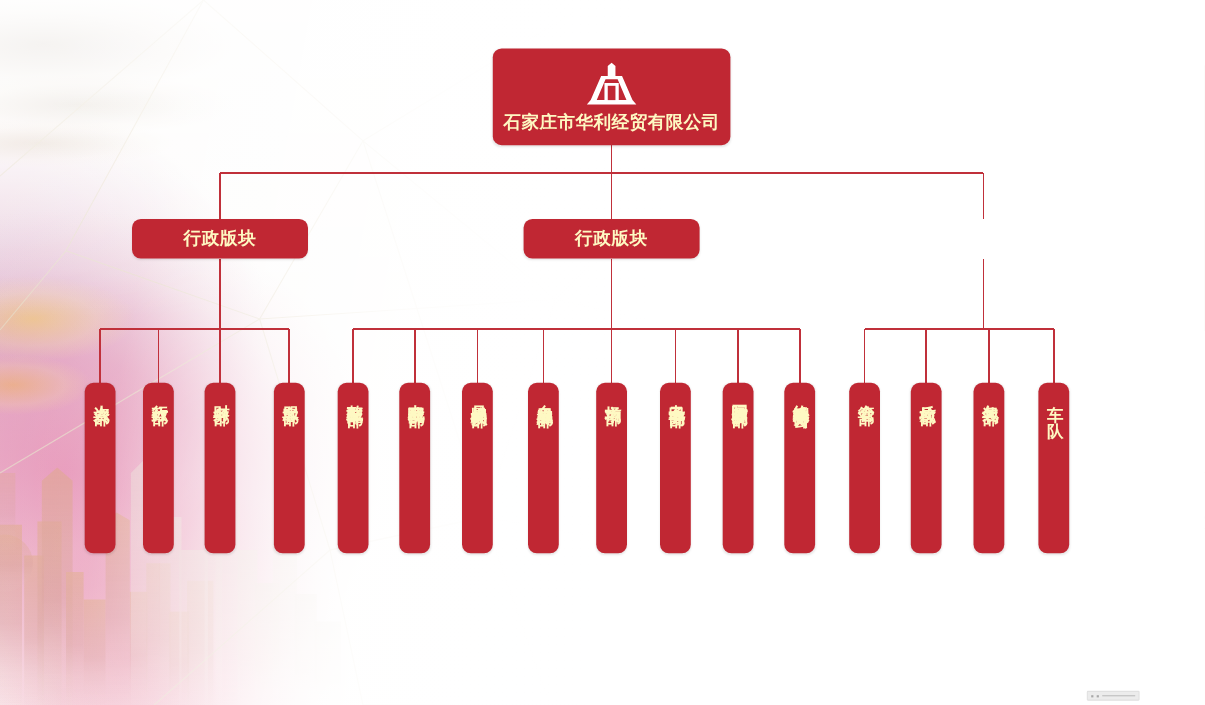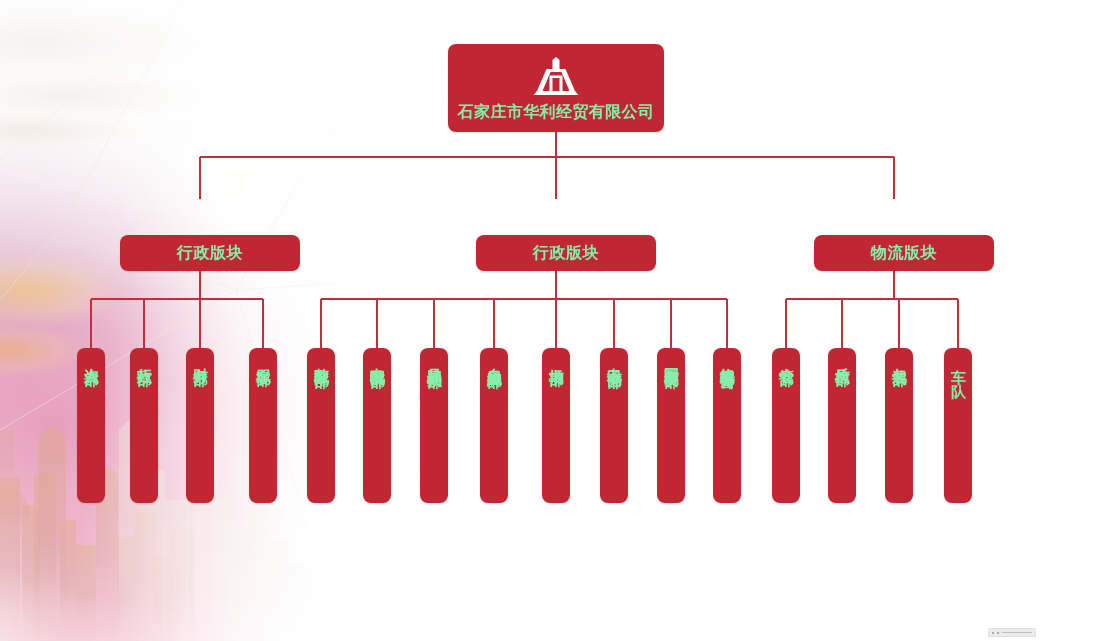--- a/index.html
+++ b/index.html
@@ -103,21 +103,21 @@
   .chart-svg {
     position: absolute;
     top: 0; left: 0;
   }
 
   
   .node {
     position: absolute;
     box-sizing: border-box;
     background: #c02733;
-    color: #86efac;
+    color: #fef9c3;
     border-radius: 7px;
     display: flex;
     align-items: center;
     justify-content: center;
     text-align: left;
     box-shadow: 0 1px 2px rgba(0,0,0,0.10);
   }
 
   
   .node-root {
@@ -139,27 +139,26 @@
     font-size: 16px;
     font-weight: bold;
     letter-spacing: 0.4px;
     line-height: 1;
     margin-top: 7px;
   }
 
   
   .node-div {
     top: 199px;
-    width: 180px;
+    width: 160px;
     height: 36px;
     border-radius: 8px;
     font-size: 16px;
     font-weight: bold;
     letter-spacing: 0.6px;
-    margin-top: 36px;
   }
 
   
   .node-leaf {
     top: 348px;
     width: 28px;
     height: 155px;
     border-radius: 8px;
     align-items: flex-start;
     justify-content: center;
@@ -331,23 +330,20 @@
     </svg>
     <div class="root-title">石家庄市华利经贸有限公司</div>
   </div>
 
   <div class="node node-div" style="left:120px;">
     <span>行政版块</span>
   </div>
   <div class="node node-div" style="left:476px;">
     <span>行政版块</span>
   </div>
-  <div class="node node-div" style="left:814px;">
-    <span>物流版块</span>
-  </div>
 
   <div class="node node-leaf" style="left:77px;">
     <span class="leaf-label">人资部</span>
   </div>
   <div class="node node-leaf" style="left:130px;">
     <span class="leaf-label">行政部</span>
   </div>
   <div class="node node-leaf" style="left:186px;">
     <span class="leaf-label">财务部</span>
   </div>

